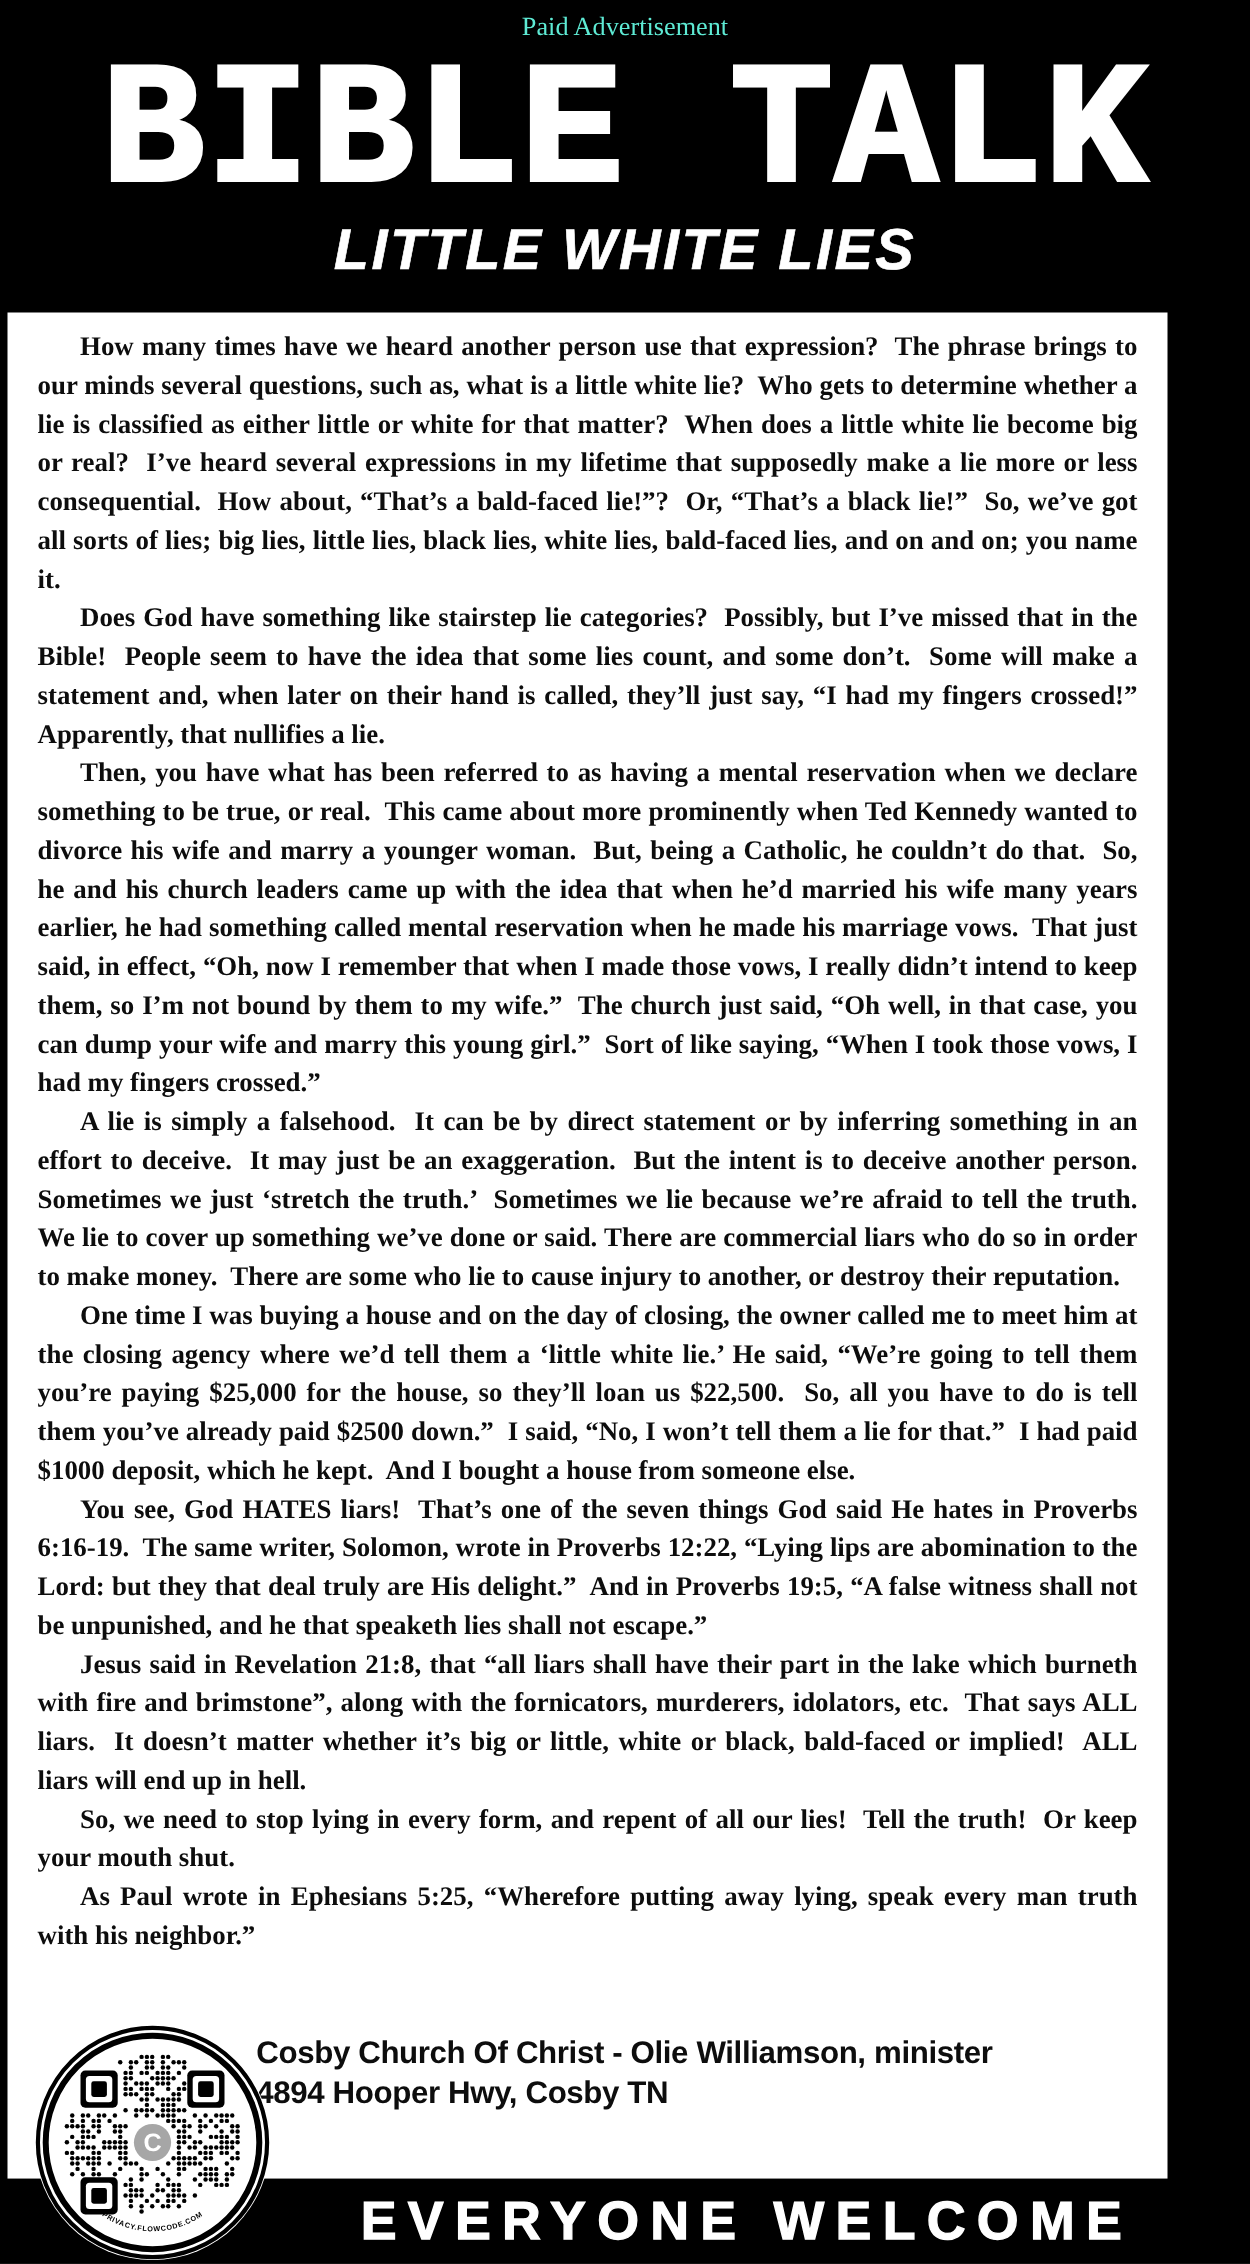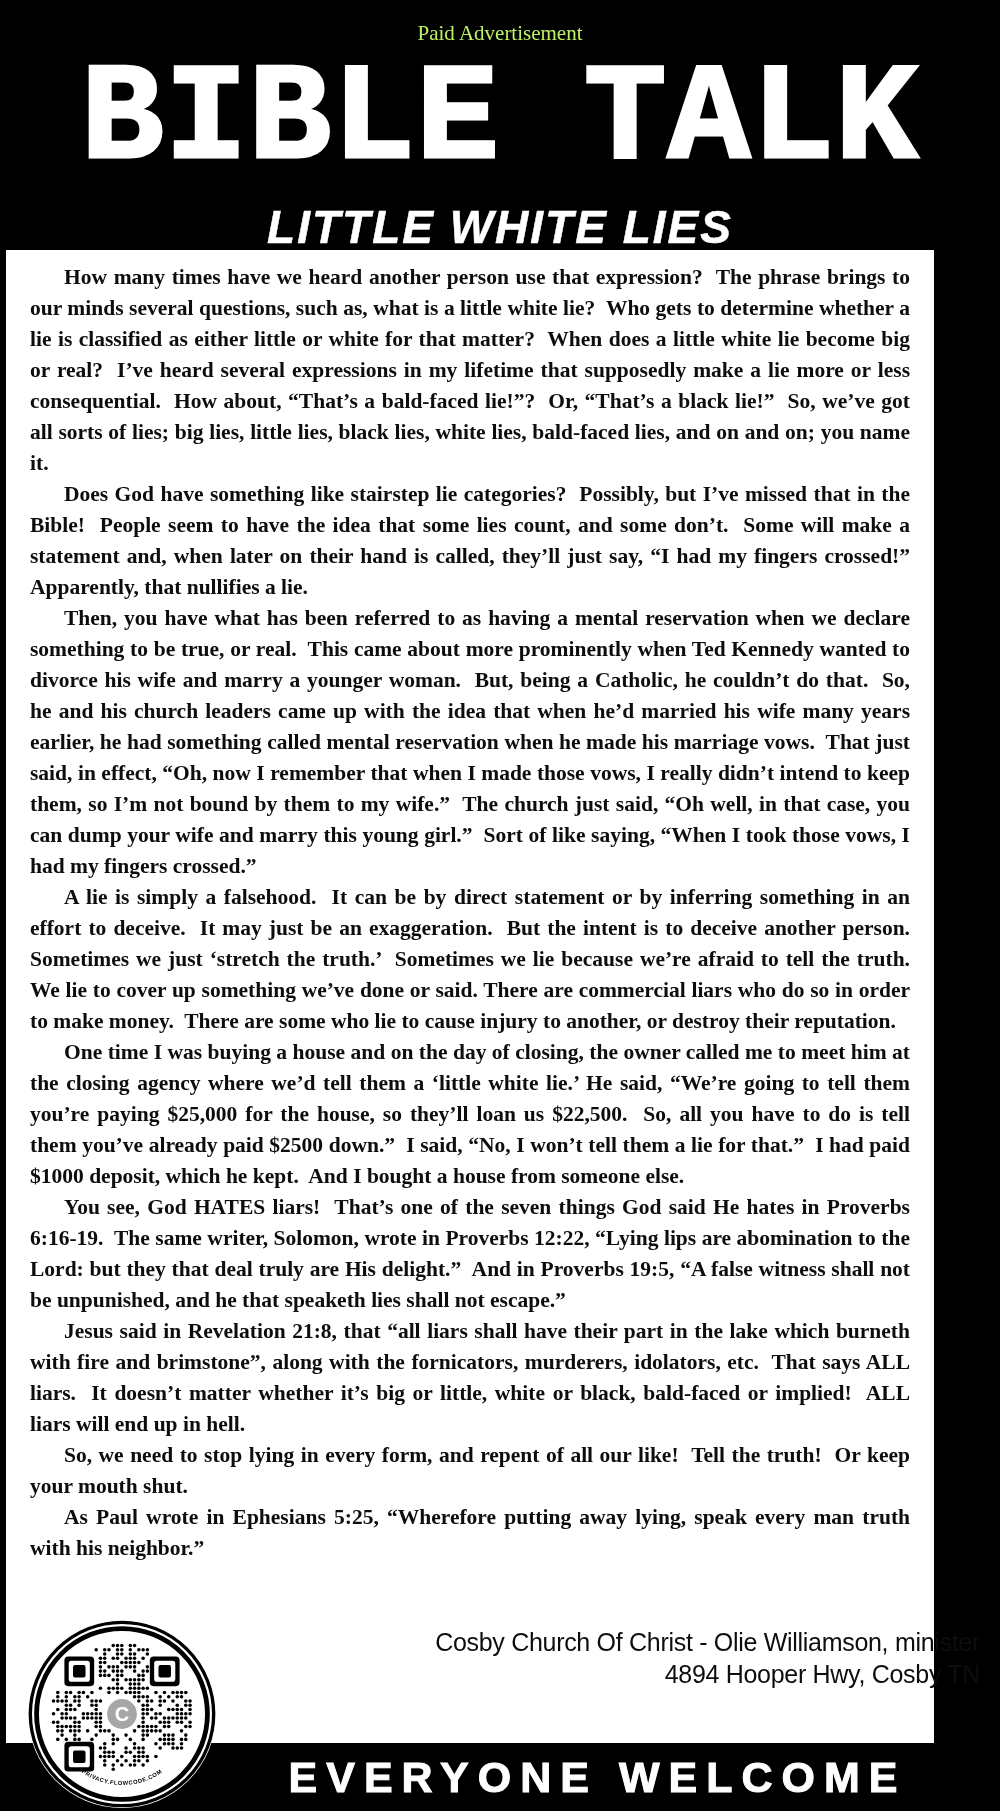--- a/index.html
+++ b/index.html
@@ -7,37 +7,37 @@
     position:relative;
     width:1000px; height:1811px;
     background:#000;
     margin:0 auto;
     overflow:hidden;
     font-family:"Liberation Serif", serif;
   }
   
   .masthead { position:absolute; top:0; left:0; width:1000px; height:250px; background:#000; text-align:center; }
   .kicker {
-    padding-top:20px;
-    color:#bef264;
+    padding-top:8px;
+    color:#5eead4;
     font:21px/26px "Liberation Serif", serif;
   }
   .title {
     margin:8px 0 0 0;
     color:#fff;
     font-family:Liberation Mono, monospace;
     font-weight:bold;
     font-size:138px;
     line-height:132px;
     letter-spacing:1px;
     -webkit-text-stroke:3px #fff;
     white-space:nowrap;
   }
   .subtitle {
-    margin-top:16px;
+    margin-top:0;
     color:#fff;
     font-family:"Liberation Sans","DejaVu Sans",sans-serif;
     font-style:italic;
     font-weight:bold;
     font-size:46px;
     line-height:50px;
     letter-spacing:2px;
     -webkit-text-stroke:0.5px #fff;
   }
   
@@ -54,25 +54,25 @@
     color:#0d0d0d;
     font:bold 21.5px/31px "Liberation Serif", serif;
     text-align:justify;
     text-indent:34px;
     white-space:pre-wrap;
   }
   
   .contact {
     position:absolute;
     left:205px; top:1626px; width:775px;
-    text-align:right;
+    text-align:left;
     z-index:2;
     color:#0d0d0d;
     font-family:"Liberation Sans","DejaVu Sans",sans-serif;
-    font-weight:normal;
+    font-weight:bold;
     font-size:25px;
     line-height:32px;
     letter-spacing:-0.3px;
   }
   
   .banner {
     position:absolute; left:0; bottom:0; width:1000px; height:68px;
     background:#000;
     z-index:1;
     display:flex; align-items:center; justify-content:center;
@@ -110,21 +110,21 @@
 
   <div class="paper">
     <div class="article">
       <p>How many times have we heard another person use that expression?  The phrase brings to our minds several questions, such as, what is a little white lie?  Who gets to determine whether a lie is classified as either little or white for that matter?  When does a little white lie become big or real?  I’ve heard several expressions in my lifetime that supposedly make a lie more or less consequential.  How about, “That’s a bald-faced lie!”?  Or, “That’s a black lie!”  So, we’ve got all sorts of lies; big lies, little lies, black lies, white lies, bald-faced lies, and on and on; you name it.</p>
       <p>Does God have something like stairstep lie categories?  Possibly, but I’ve missed that in the Bible!  People seem to have the idea that some lies count, and some don’t.  Some will make a statement and, when later on their hand is called, they’ll just say, “I had my fingers crossed!”  Apparently, that nullifies a lie.</p>
       <p>Then, you have what has been referred to as having a mental reservation when we declare something to be true, or real.  This came about more prominently when Ted Kennedy wanted to divorce his wife and marry a younger woman.  But, being a Catholic, he couldn’t do that.  So, he and his church leaders came up with the idea that when he’d married his wife many years earlier, he had something called mental reservation when he made his marriage vows.  That just said, in effect, “Oh, now I remember that when I made those vows, I really didn’t intend to keep them, so I’m not bound by them to my wife.”  The church just said, “Oh well, in that case, you can dump your wife and marry this young girl.”  Sort of like saying, “When I took those vows, I had my fingers crossed.”</p>
       <p>A lie is simply a falsehood.  It can be by direct statement or by inferring something in an effort to deceive.  It may just be an exaggeration.  But the intent is to deceive another person.  Sometimes we just ‘stretch the truth.’  Sometimes we lie because we’re afraid to tell the truth.  We lie to cover up something we’ve done or said. There are commercial liars who do so in order to make money.  There are some who lie to cause injury to another, or destroy their reputation.</p>
       <p>One time I was buying a house and on the day of closing, the owner called me to meet him at the closing agency where we’d tell them a ‘little white lie.’ He said, “We’re going to tell them you’re paying $25,000 for the house, so they’ll loan us $22,500.  So, all you have to do is tell them you’ve already paid $2500 down.”  I said, “No, I won’t tell them a lie for that.”  I had paid $1000 deposit, which he kept.  And I bought a house from someone else.</p>
       <p>You see, God HATES liars!  That’s one of the seven things God said He hates in Proverbs 6:16-19.  The same writer, Solomon, wrote in Proverbs 12:22, “Lying lips are abomination to the Lord: but they that deal truly are His delight.”  And in Proverbs 19:5, “A false witness shall not be unpunished, and he that speaketh lies shall not escape.”</p>
       <p>Jesus said in Revelation 21:8, that “all liars shall have their part in the lake which burneth with fire and brimstone”, along with the fornicators, murderers, idolators, etc.  That says ALL liars.  It doesn’t matter whether it’s big or little, white or black, bald-faced or implied!  ALL liars will end up in hell.</p>
-      <p>So, we need to stop lying in every form, and repent of all our like!  Tell the truth!  Or keep your mouth shut.</p>
+      <p>So, we need to stop lying in every form, and repent of all our lies!  Tell the truth!  Or keep your mouth shut.</p>
       <p>As Paul wrote in Ephesians 5:25, “Wherefore putting away lying, speak every man truth with his neighbor.”</p>
     </div>
   </div>
 
   <div class="contact">
     <div>Cosby Church Of Christ - Olie Williamson, minister</div>
     <div>4894 Hooper Hwy, Cosby TN</div>
   </div>
 
   <div class="banner">

